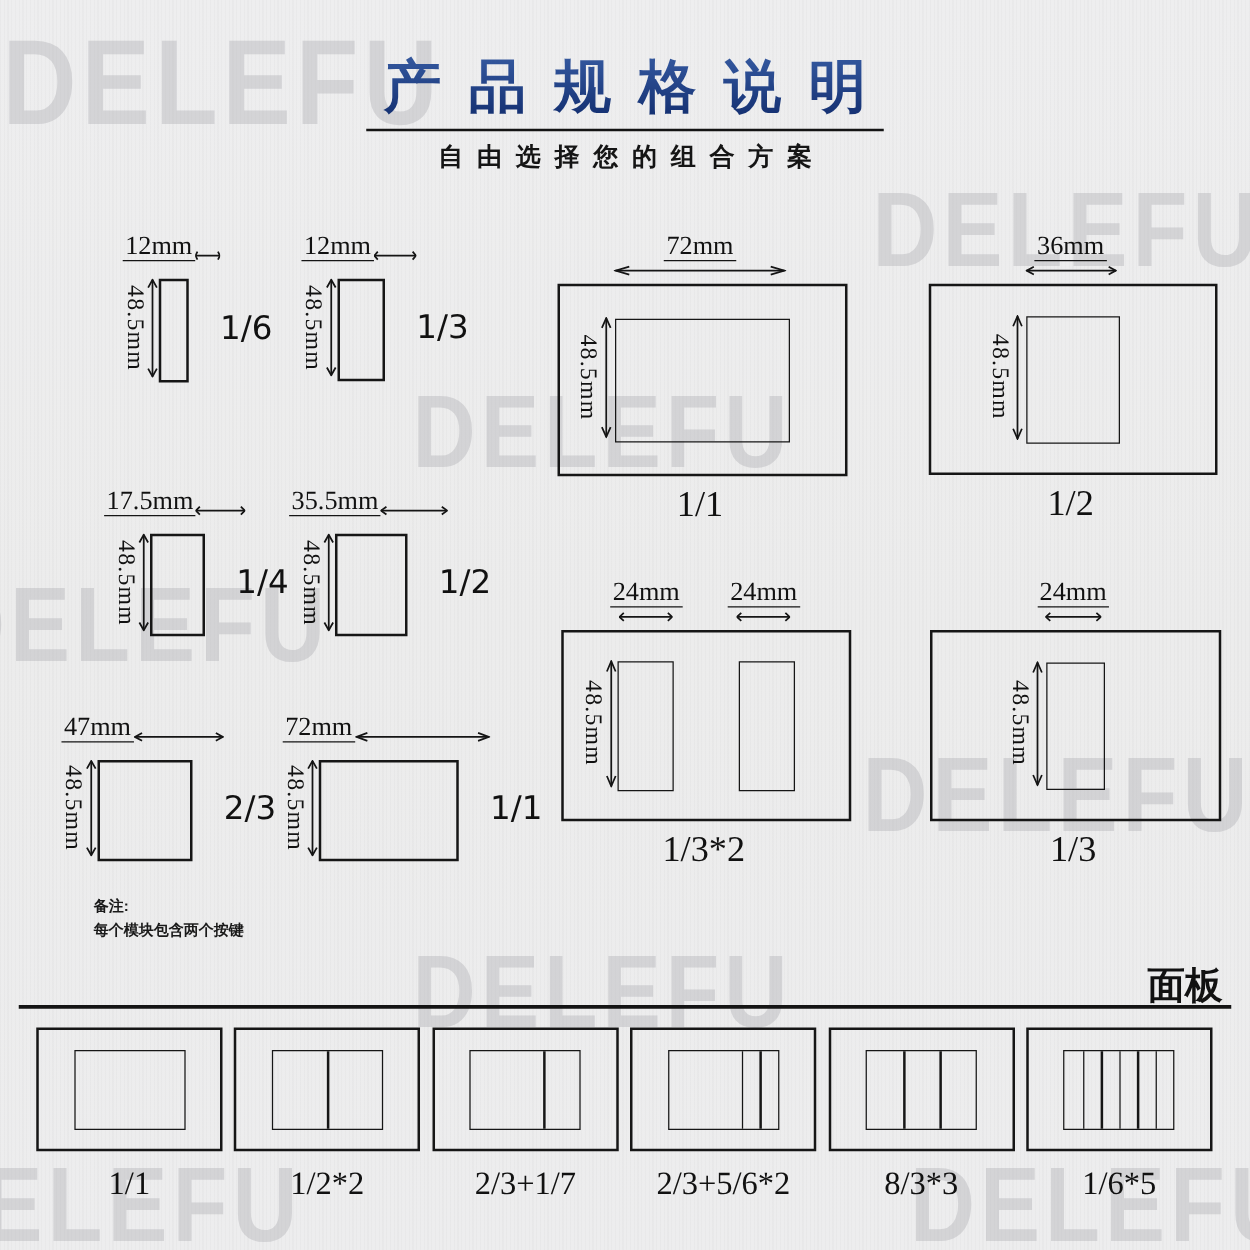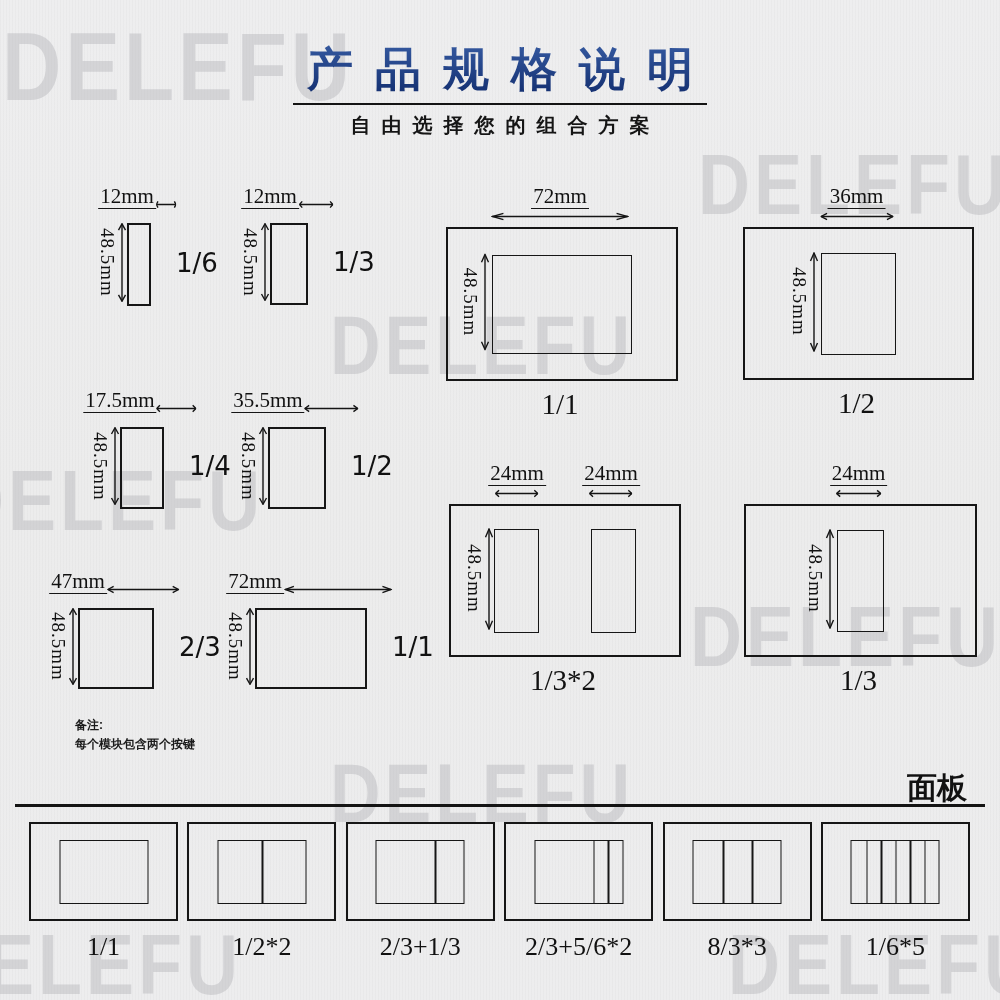--- a/index.html
+++ b/index.html
@@ -91,21 +91,21 @@
   .p-vdim .v-arrow{height:var(--oh);}
   .panel-dual .p-vdim{right:calc(50% + var(--ow) + 26px);}
   .p-label{
     position:absolute;top:calc(42px + var(--ph) + 11px);left:50%;transform:translateX(-50%);
     font-family:"Liberation Serif",serif;font-size:29px;color:#111;white-space:nowrap;
   }
   
   .note{position:absolute;left:75px;top:716px;z-index:2;font-size:12px;font-weight:600;line-height:1.6;color:#1a1a1a;}
   
   .section-label{
-    position:absolute;right:33px;top:768px;z-index:2;font-family:"Liberation Serif",serif;
+    position:absolute;right:22px;top:768px;z-index:2;font-family:"Liberation Serif",serif;
     font-size:30px;font-weight:600;color:#111;text-align:right;
   }
   .section-rule{position:absolute;left:15px;right:15px;top:804px;height:2.5px;background:#141414;z-index:2;}
   .panel-row{position:absolute;left:29px;right:30px;top:822px;z-index:2;display:flex;justify-content:space-between;}
   .bp{position:relative;width:145px;height:95px;border:2px solid #161616;}
   .bp-inner{
     position:absolute;left:50%;top:50%;transform:translate(-50%,-50%);
     width:87px;height:62px;border:1.5px solid #161616;
   }
   .bp-div{position:absolute;top:0;bottom:0;width:1.5px;background:#161616;}
@@ -377,21 +377,21 @@
     <div class="bp">
       <div class="bp-inner">
         <div class="bp-div" style="left:50%;"></div>
       </div>
       <div class="bp-label">1/2*2</div>
     </div>
     <div class="bp">
       <div class="bp-inner">
         <div class="bp-div" style="left:66.7%;"></div>
       </div>
-      <div class="bp-label">2/3+1/3</div>
+      <div class="bp-label">2/3+1/7</div>
     </div>
     <div class="bp">
       <div class="bp-inner">
         <div class="bp-div" style="left:66.7%;"></div>
         <div class="bp-div" style="left:83.3%;"></div>
       </div>
       <div class="bp-label">2/3+5/6*2</div>
     </div>
     <div class="bp">
       <div class="bp-inner">

